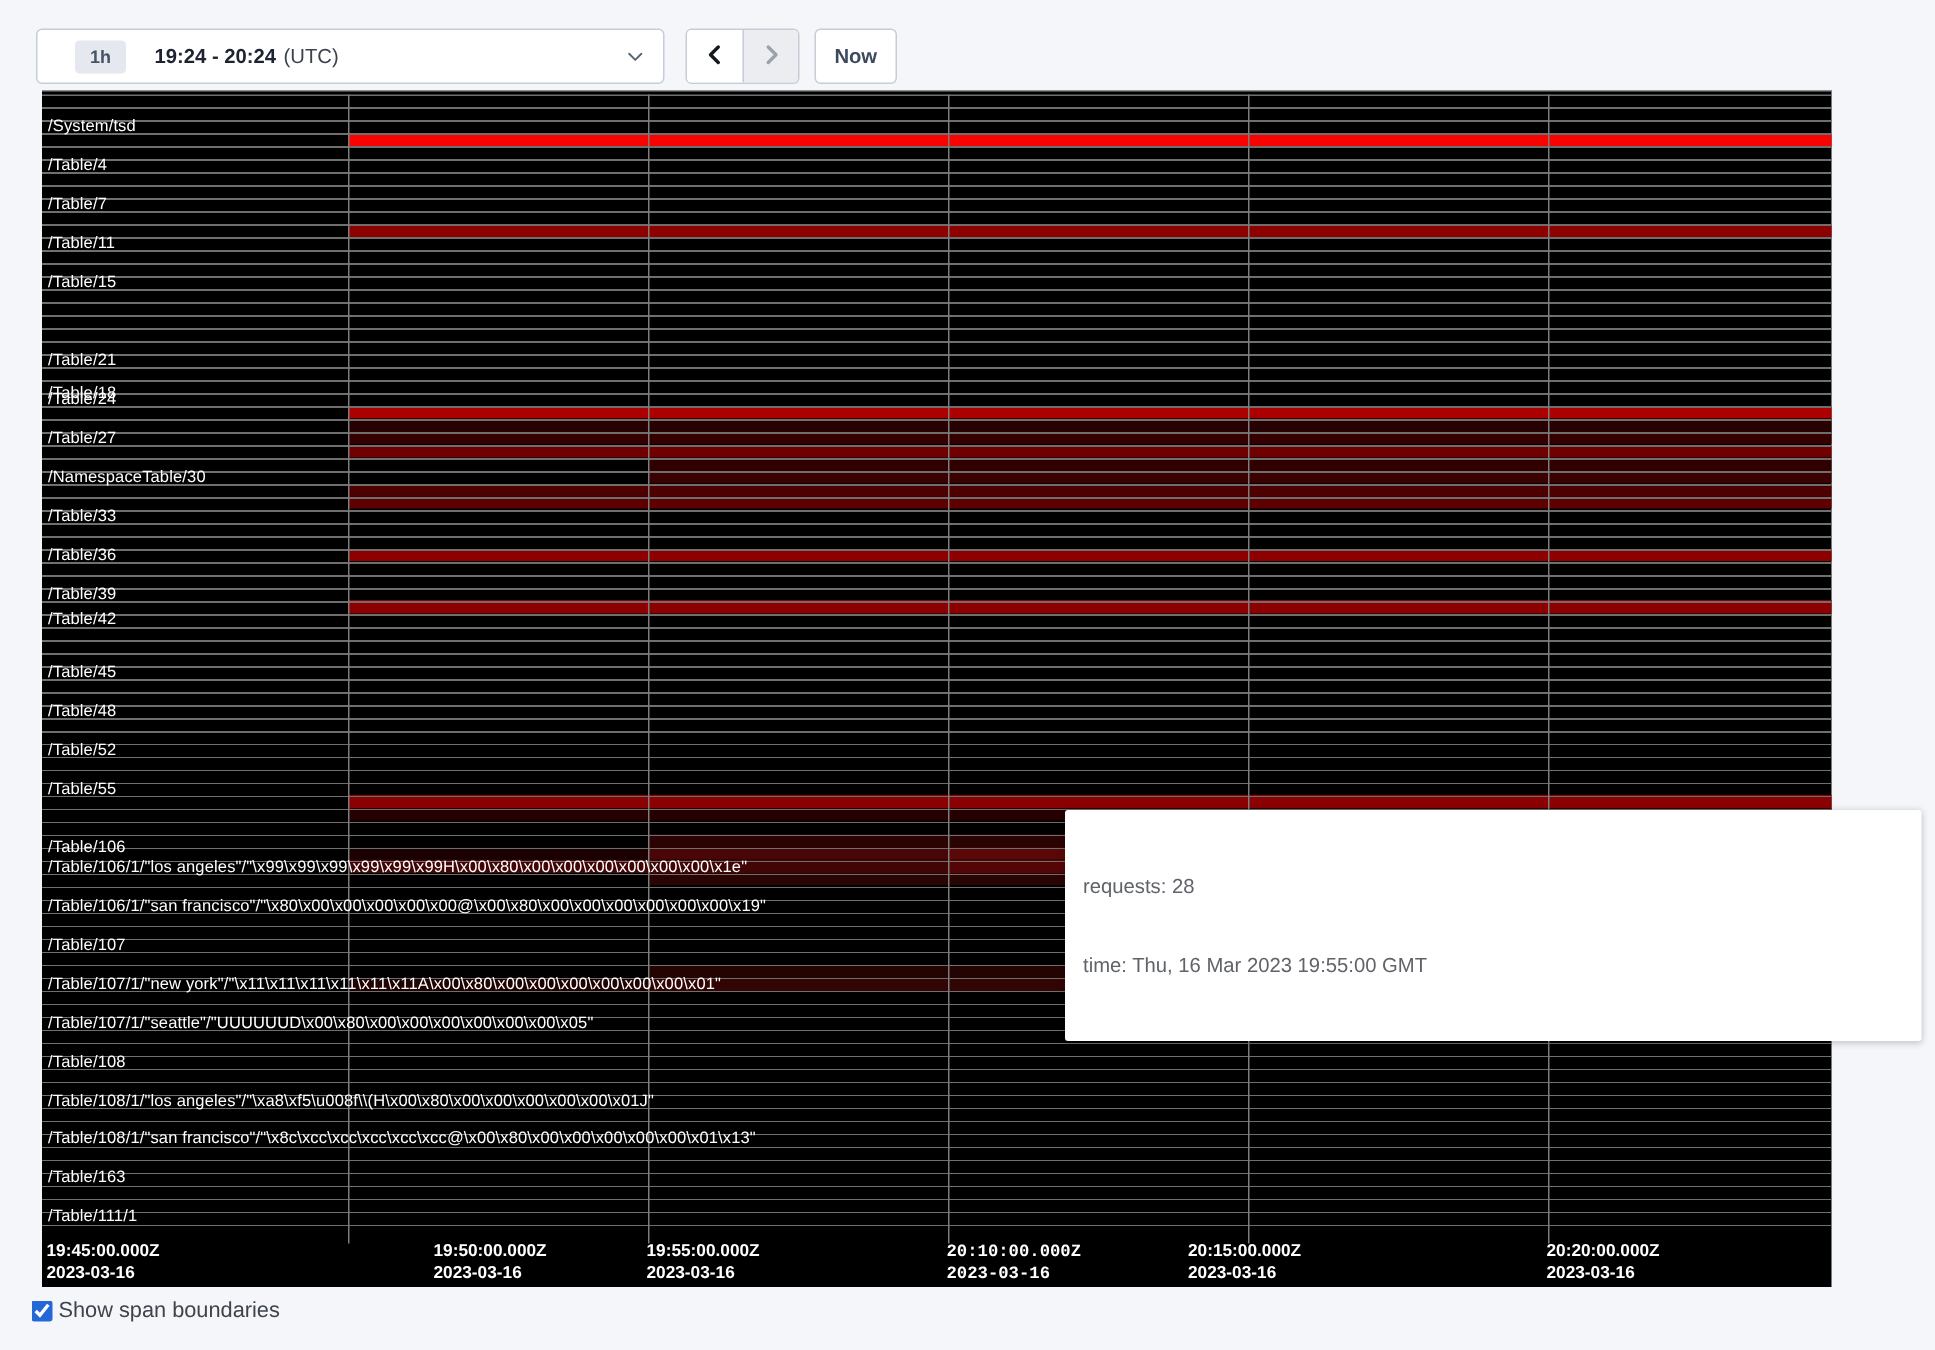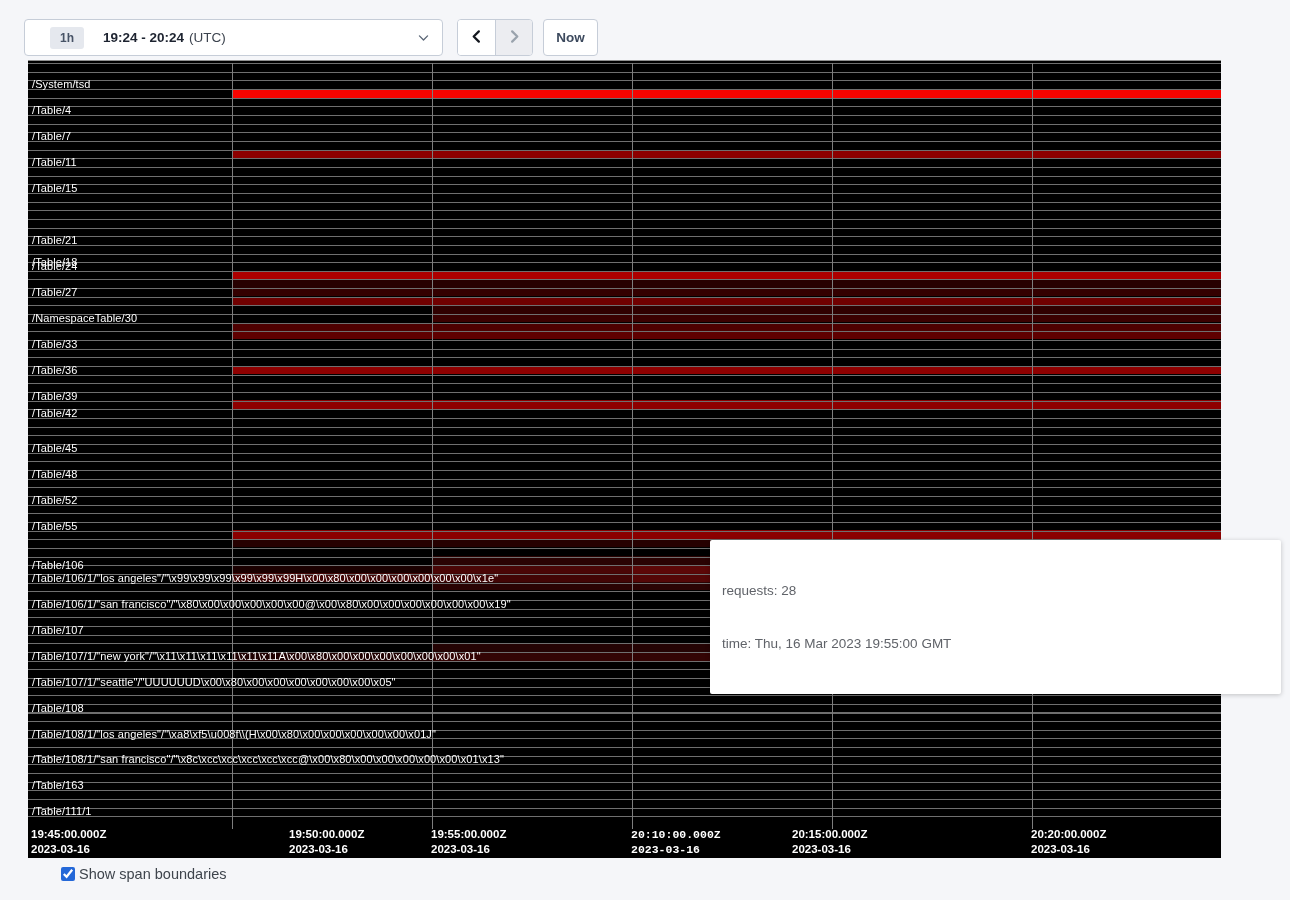--- a/index.html
+++ b/index.html
@@ -70,21 +70,20 @@
     display:flex;flex-direction:column;justify-content:space-evenly;
     padding:4px 12px;
   }
   .tooltip div{
     font-size:13.5px;color:#606369;white-space:nowrap;overflow:hidden;
   }
   
   .footer-check{
     position:absolute;left:21px;top:866px;display:flex;align-items:center;
     cursor:pointer;
-    margin-left:40px;
   }
   .footer-check input{
     width:14px;height:14px;margin:0 4px 0 0;accent-color:#2468d8;cursor:pointer;
   }
   .footer-check span{font-size:14.5px;color:#3e444c;}
 </style>
 </head>
 <body>
 
 <div class="time-select">

